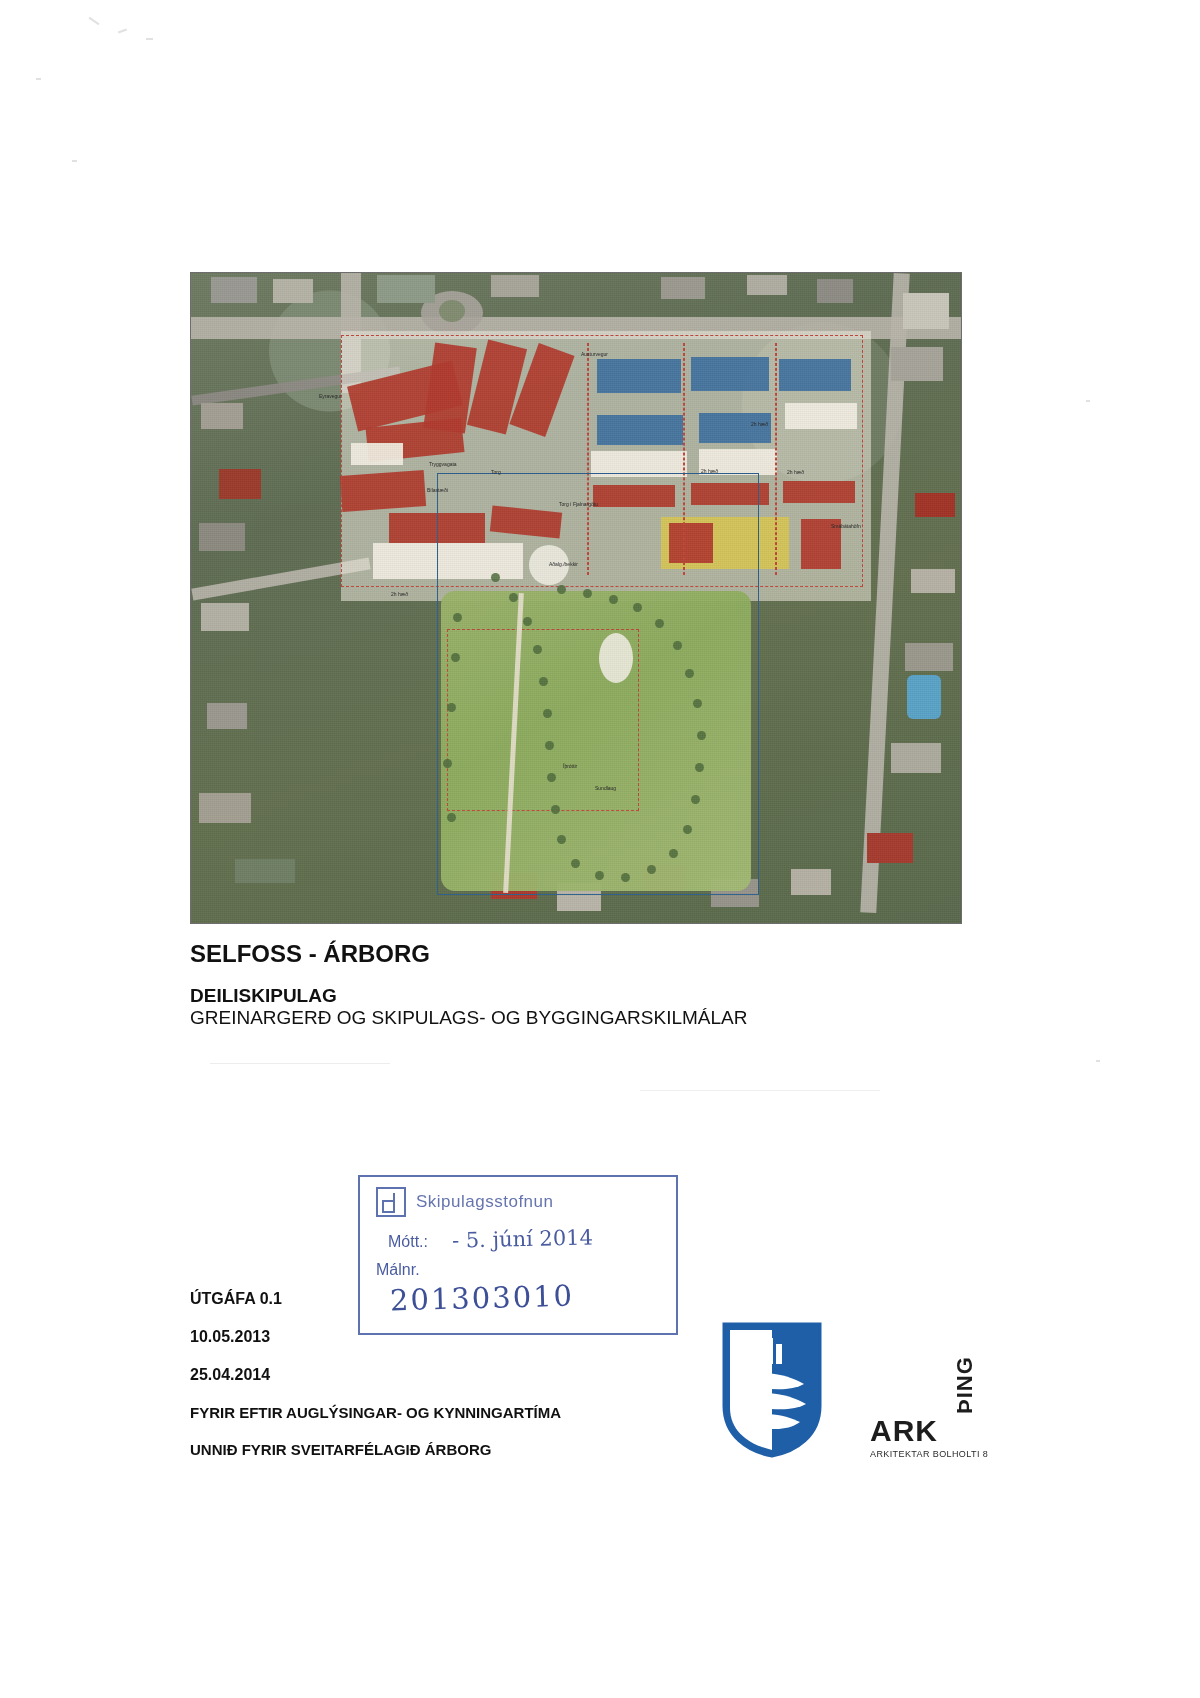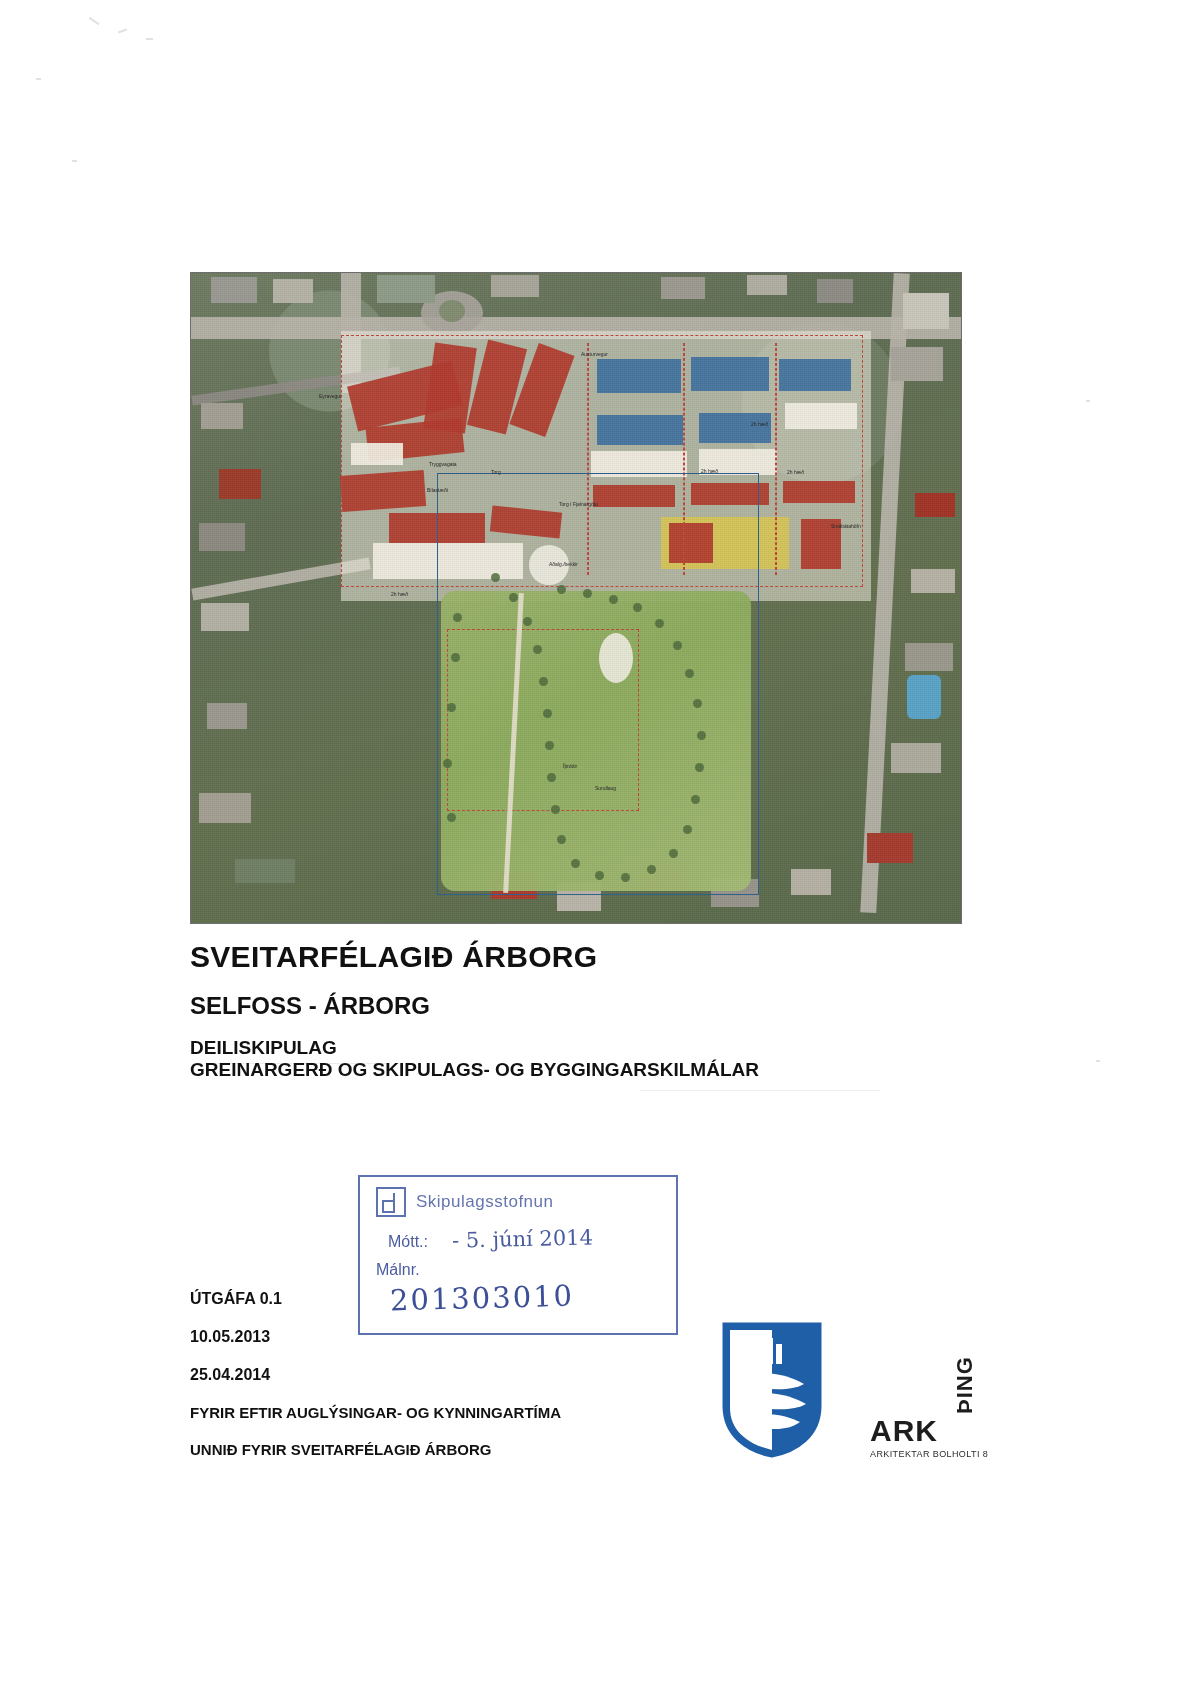--- a/index.html
+++ b/index.html
@@ -126,21 +126,21 @@
     font-size: 24px;
     font-weight: bold;
     margin-bottom: 17px;
   }
   .t3 {
     font-size: 19px;
     font-weight: bold;
   }
   .t4 {
     font-size: 19px;
-    font-weight: bold;
+    font-weight: normal;
   }
 
   
   .stamp {
     position: absolute;
     left: 358px;
     top: 1175px;
     width: 316px;
     height: 156px;
     border: 2px solid #5f72b0;
@@ -414,21 +414,20 @@
         <div class="plan-label" style="left: 596px; top: 196px;">2h hæð</div>
         <div class="plan-label" style="left: 200px; top: 318px;">2h hæð</div>
         <div class="plan-label" style="left: 358px; top: 288px;">Aðalg./bekkir</div>
         <div class="plan-label" style="left: 372px; top: 490px;">Íþróttir</div>
         <div class="plan-label" style="left: 404px; top: 512px;">Sundlaug</div>
         <div class="plan-label" style="left: 640px; top: 250px;">Smábátahöfn</div>
       </div>
   </div>
 
   <div class="titles">
-    <div class="t1">SVEITARFÉLAGIÐ ÁRBORG</div>
     <div class="t2">SELFOSS - ÁRBORG</div>
     <div class="t3">DEILISKIPULAG</div>
     <div class="t4">GREINARGERÐ OG SKIPULAGS- OG BYGGINGARSKILMÁLAR</div>
   </div>
 
   <div class="stamp">
     <div class="stamp-head">
       <div class="stamp-logo"></div>
       <div class="stamp-org">Skipulagsstofnun</div>
     </div>

